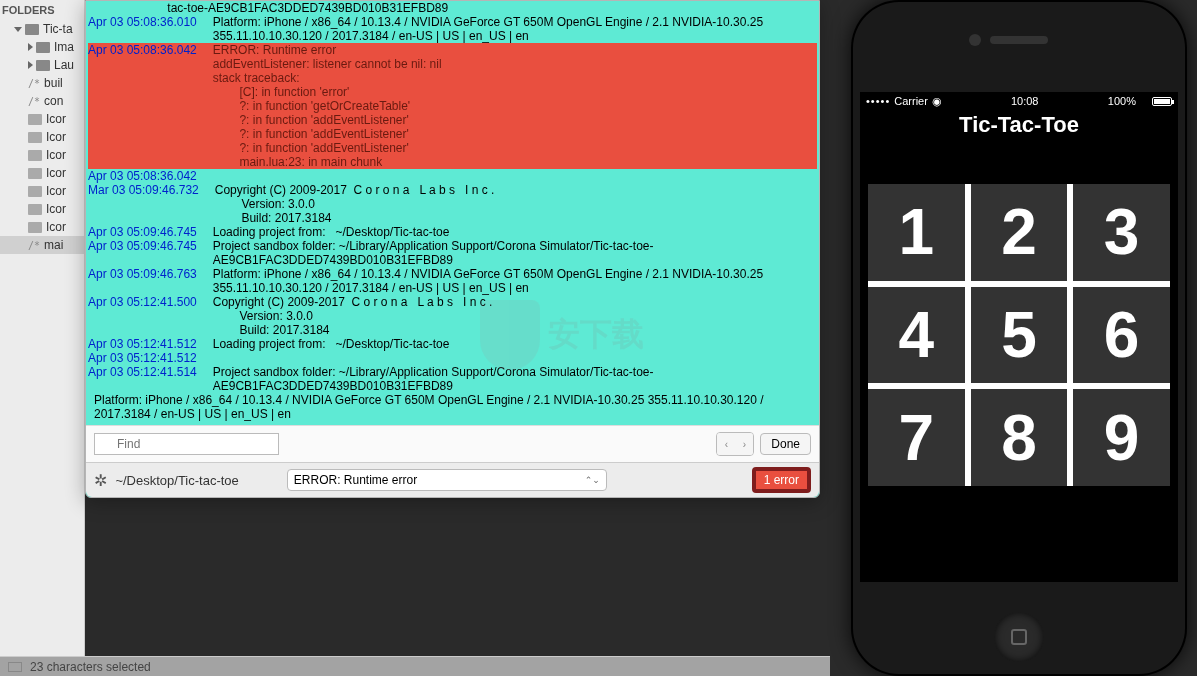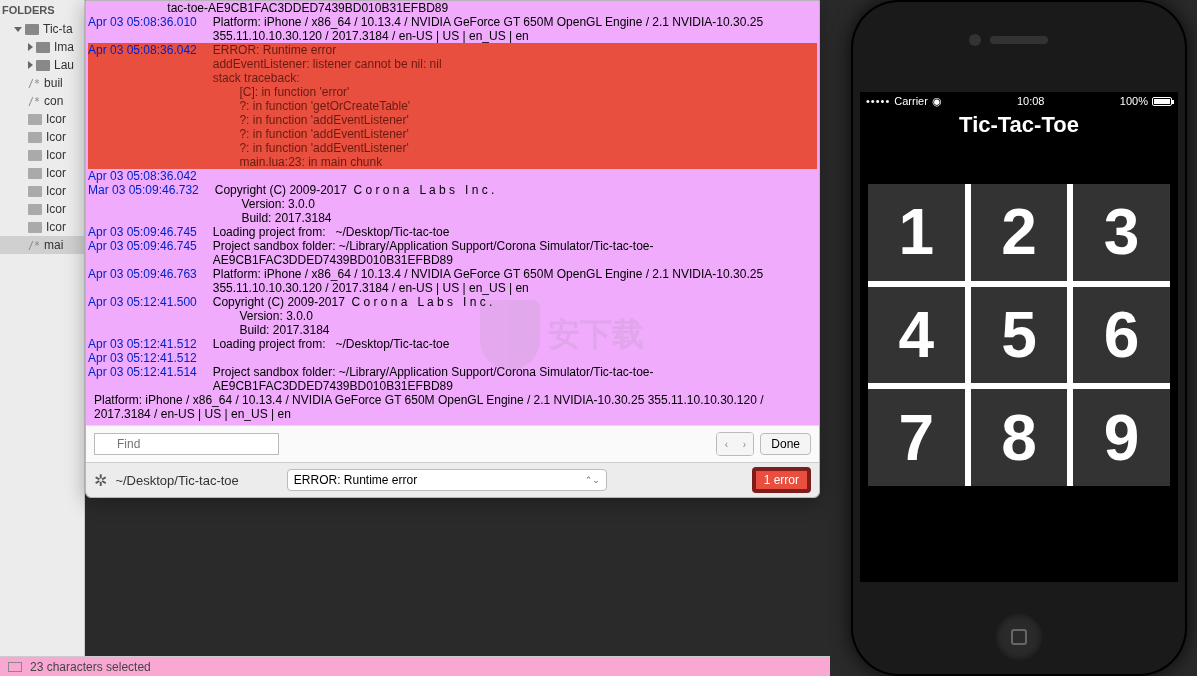--- a/index.html
+++ b/index.html
@@ -14,21 +14,21 @@
 .tri { width: 0; height: 0; margin-right: 3px; display: inline-block; }
 .tri.d { border-left: 4px solid transparent; border-right: 4px solid transparent; border-top: 5px solid #666; }
 .tri.r { border-top: 4px solid transparent; border-bottom: 4px solid transparent; border-left: 5px solid #666; }
 .fi { width: 14px; height: 11px; background: #888; margin-right: 4px; border-radius: 1px; flex-shrink: 0; }
 .fi.img { background: #aaa; }
 .tree-item .txt { overflow: hidden; text-overflow: clip; }
 .ind1 { padding-left: 14px; }
 .ind2 { padding-left: 28px; }
 
 
-.console { position: absolute; left: 85px; top: 0; width: 735px; height: 498px; background: #f0abfc; border: 1px solid #b5b5b5; border-radius: 0 0 6px 6px; box-shadow: 0 4px 20px rgba(0,0,0,0.3); display: flex; flex-direction: column; }
+.console { position: absolute; left: 85px; top: 0; width: 735px; height: 498px; background: #5eead4; border: 1px solid #b5b5b5; border-radius: 0 0 6px 6px; box-shadow: 0 4px 20px rgba(0,0,0,0.3); display: flex; flex-direction: column; }
 .log { flex: 1; overflow: hidden; font-family: Menlo, Monaco, monospace; font-size: 12px; line-height: 14px; padding: 0 2px; }
 .logline { display: flex; }
 .ts { color: #0022cc; white-space: pre; flex-shrink: 0; }
 .msg { white-space: pre-wrap; padding-left: 6px; }
 .err { background: #e94f3f; color: #6a1a10; }
 .err .ts { color: #0022cc; }
 
 .find-row { display: flex; align-items: center; padding: 6px 8px; gap: 6px; border-top: 1px solid #ddd; background: #fafafa; }
 .find-input { flex: 1; height: 22px; border: 1px solid #bbb; border-radius: 0; padding: 0 6px 0 22px; font-size: 12px; position: relative; background: #fff; }
 .find-wrap { position: relative; flex: 1; }
@@ -36,33 +36,33 @@
 .nav-btns { display: flex; border: 1px solid #bbb; border-radius: 4px; overflow: hidden; }
 .nav-btns button { width: 18px; height: 22px; background: #f5f5f5; border: none; color: #888; font-size: 10px; }
 .done-btn { height: 22px; padding: 0 10px; border: 1px solid #bbb; border-radius: 4px; background: #f5f5f5; font-size: 12px; }
 
 .status-row { display: flex; align-items: center; padding: 4px 8px; gap: 8px; background: #ececec; border-top: 1px solid #ccc; border-radius: 0 0 6px 6px; }
 .path { font-size: 13px; color: #333; flex: 0 0 auto; }
 .err-select { flex: 1; max-width: 320px; height: 22px; border: 1px solid #bbb; border-radius: 4px; background: #fff; font-size: 12px; padding: 0 6px; margin-left: 40px; display: flex; align-items: center; justify-content: space-between; }
 .err-count { margin-left: auto; background: #e94f3f; color: #fff; border: 4px solid #7f1d1d; border-radius: 4px; padding: 2px 8px; font-size: 12px; }
 
 
-.editor-bar { position: absolute; left: 0; bottom: 0; width: 830px; height: 20px; background: #f9a8d4; border-top: 1px solid #ccc; display: flex; align-items: center; padding: 0 8px; font-size: 12px; color: #444; gap: 8px; }
+.editor-bar { position: absolute; left: 0; bottom: 0; width: 830px; height: 20px; background: #a3a3a3; border-top: 1px solid #ccc; display: flex; align-items: center; padding: 0 8px; font-size: 12px; color: #444; gap: 8px; }
 .rect-icon { width: 14px; height: 10px; border: 1px solid #888; }
 
 
 .phone { position: absolute; right: 10px; top: 0; width: 336px; height: 676px; background: #1a1a1a; border-radius: 48px; box-shadow: 0 0 0 2px #000 inset, 0 0 20px rgba(0,0,0,0.8); }
 .earpiece { position: absolute; top: 36px; left: 50%; transform: translateX(-50%); width: 58px; height: 8px; background: #333; border-radius: 4px; }
 .camera { position: absolute; top: 34px; left: 118px; width: 12px; height: 12px; background: #333; border-radius: 50%; }
 .screen { position: absolute; top: 92px; left: 9px; width: 318px; height: 490px; background: #000; }
 .statusbar { height: 18px; display: flex; align-items: center; justify-content: space-between; padding: 0 6px; color: #fff; font-size: 11px; }
 .sb-left { display: flex; align-items: center; gap: 4px; }
 .dots { letter-spacing: 1px; }
 .wifi { font-size: 11px; }
-.sb-right { display: flex; align-items: center; gap: 4px; }
+.sb-right { display: flex; align-items: center; gap: 16px; }
 .batt { width: 20px; height: 9px; border: 1px solid #fff; border-radius: 2px; position: relative; }
 .batt::after { content:''; position:absolute; right:-3px; top:2px; width:2px; height:4px; background:#fff; }
 .batt-fill { position:absolute; left:1px; top:1px; bottom:1px; right:1px; background:#fff; }
 .app-title { color: #fff; text-align: center; font-size: 22px; font-weight: bold; margin-top: 2px; }
 .grid { position: absolute; top: 92px; left: 8px; width: 302px; height: 302px; display: grid; grid-template-columns: repeat(3,1fr); grid-template-rows: repeat(3,1fr); gap: 6px; background: #fff; padding: 0; }
 .cell { background: #333; color: #fff; display: flex; align-items: center; justify-content: center; font-size: 64px; font-weight: bold; font-family: Arial, sans-serif; }
 .home-btn { position: absolute; bottom: 14px; left: 50%; transform: translateX(-50%); width: 50px; height: 50px; border-radius: 50%; background: #2a2a2a; box-shadow: 0 0 8px rgba(0,0,0,0.8) inset; display:flex; align-items:center; justify-content:center; }
 .home-sq { width: 16px; height: 16px; border: 2px solid #666; border-radius: 3px; }
 
 

